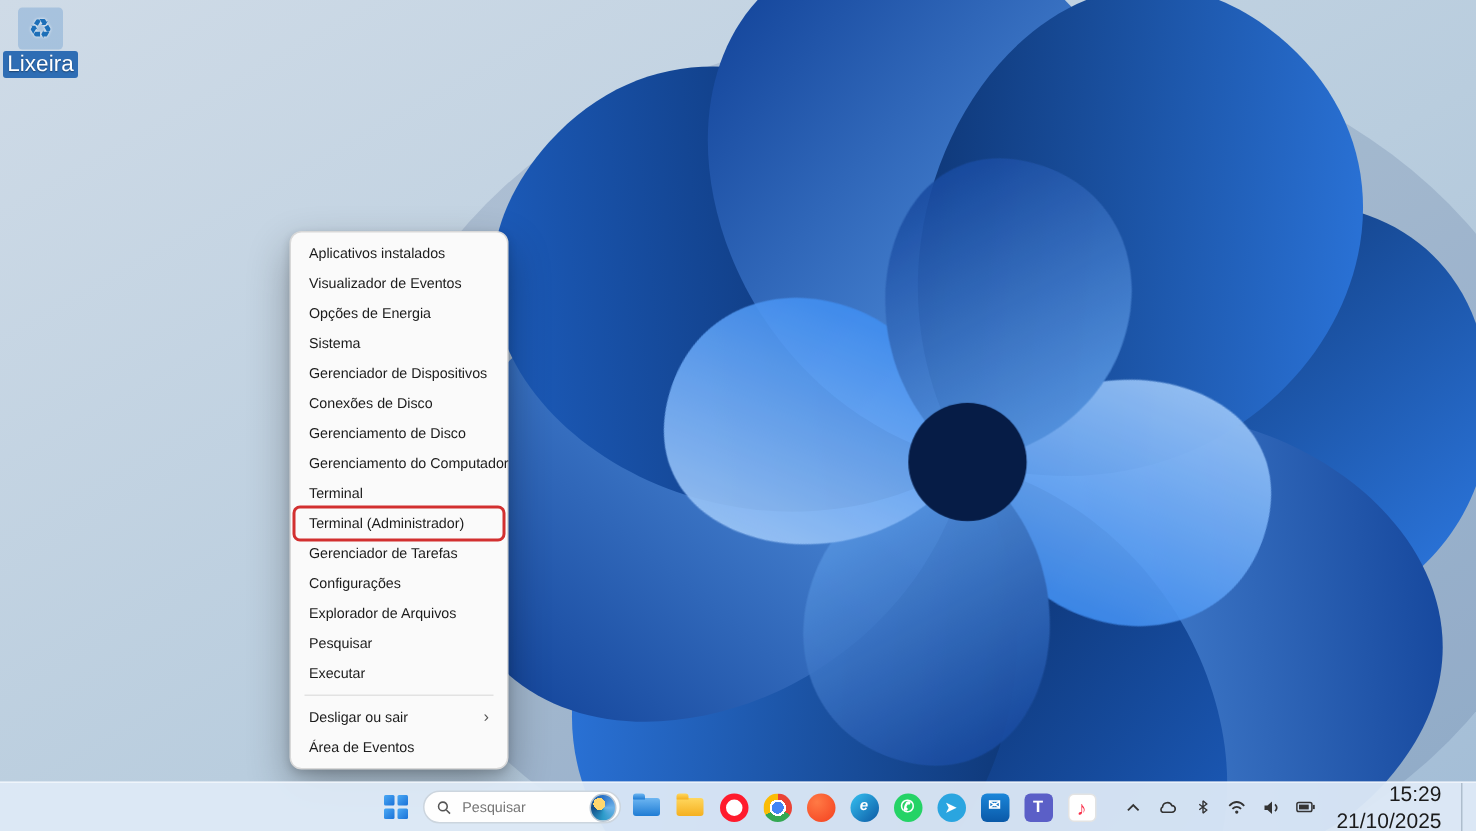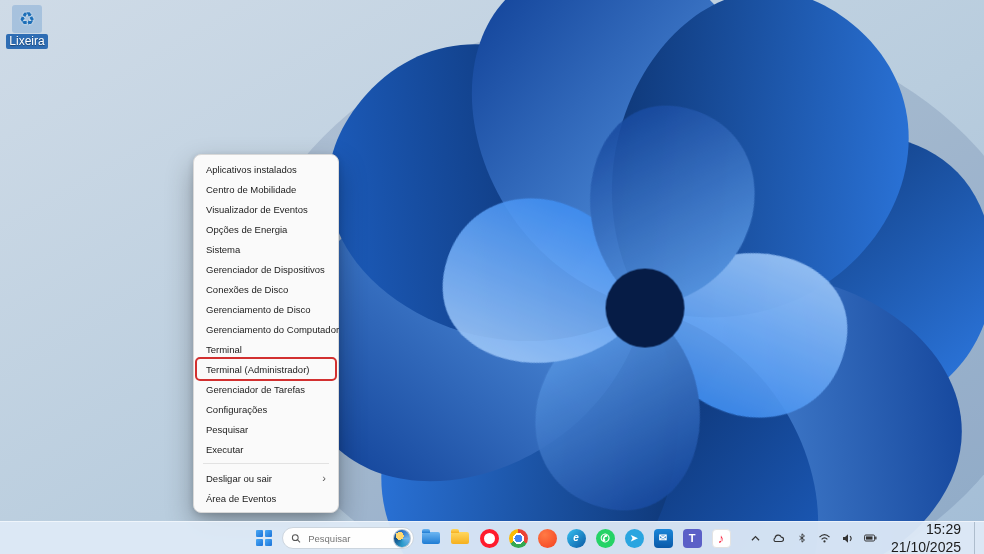--- a/index.html
+++ b/index.html
@@ -7,21 +7,21 @@
        font-family:"Liberation Sans", sans-serif; -webkit-font-smoothing:antialiased;}
   .desktop{position:absolute;inset:0;}
   .wallpaper{position:absolute;inset:0;width:100%;height:100%;display:block;}
 
   
   .desk-icon{position:absolute;left:4px;top:5px;width:46px;display:flex;flex-direction:column;
              align-items:center;gap:1px;cursor:default;}
   .desk-icon .tile{width:30px;height:28px;border-radius:3px;background:rgba(120,165,210,.45);
                    display:flex;align-items:center;justify-content:center;}
   .desk-icon .glyph{font-size:18px;color:#1d6fb8;text-shadow:0 0 2px #fff;line-height:1;}
-  .desk-icon .lbl{font-size:12px;color:#fff;background:#2e6db4;padding:0 3px 1px 3px;border-radius:2px;
+  .desk-icon .lbl{font-size:15px;color:#fff;background:#2e6db4;padding:0 3px 1px 3px;border-radius:2px;
                   text-shadow:0 1px 1px rgba(0,0,0,.4);}
 
   
   .ctx-menu{position:absolute;left:193px;top:139px;width:146px;background:#fafafa;
             border:1px solid #d8d8d8;border-radius:8px;padding:4px 0;box-sizing:border-box;
             box-shadow:0 12px 28px rgba(0,0,0,.30), 0 2px 6px rgba(0,0,0,.15);z-index:5;margin-top:15px;}
   .menu-item{height:20px;display:flex;align-items:center;justify-content:space-between;
              padding:0 9px;margin:0 3px;border-radius:3px;font-size:9.5px;color:#1b1b1b;
              white-space:nowrap;cursor:default;}
   .menu-item .chev{font-size:11px;color:#555;line-height:1;}
@@ -135,23 +135,20 @@
       <span class="glyph">♻</span>
     </div>
     <span class="lbl">Lixeira</span>
   </div>
 
   <div class="ctx-menu">
     <div class="menu-item">
         <span>Aplicativos instalados</span>
       </div>
     <div class="menu-item">
-        <span>Centro de Mobilidade</span>
-      </div>
-    <div class="menu-item">
         <span>Visualizador de Eventos</span>
       </div>
     <div class="menu-item">
         <span>Opções de Energia</span>
       </div>
     <div class="menu-item">
         <span>Sistema</span>
       </div>
     <div class="menu-item">
         <span>Gerenciador de Dispositivos</span>
@@ -169,20 +166,23 @@
         <span>Terminal</span>
       </div>
     <div class="menu-item red-box">
         <span>Terminal (Administrador)</span>
       </div>
     <div class="menu-item">
         <span>Gerenciador de Tarefas</span>
       </div>
     <div class="menu-item">
         <span>Configurações</span>
+      </div>
+    <div class="menu-item">
+        <span>Explorador de Arquivos</span>
       </div>
     <div class="menu-item">
         <span>Pesquisar</span>
       </div>
     <div class="menu-item">
         <span>Executar</span>
       </div>
     <div class="menu-sep"></div>
     <div class="menu-item">
       <span>Desligar ou sair</span>

